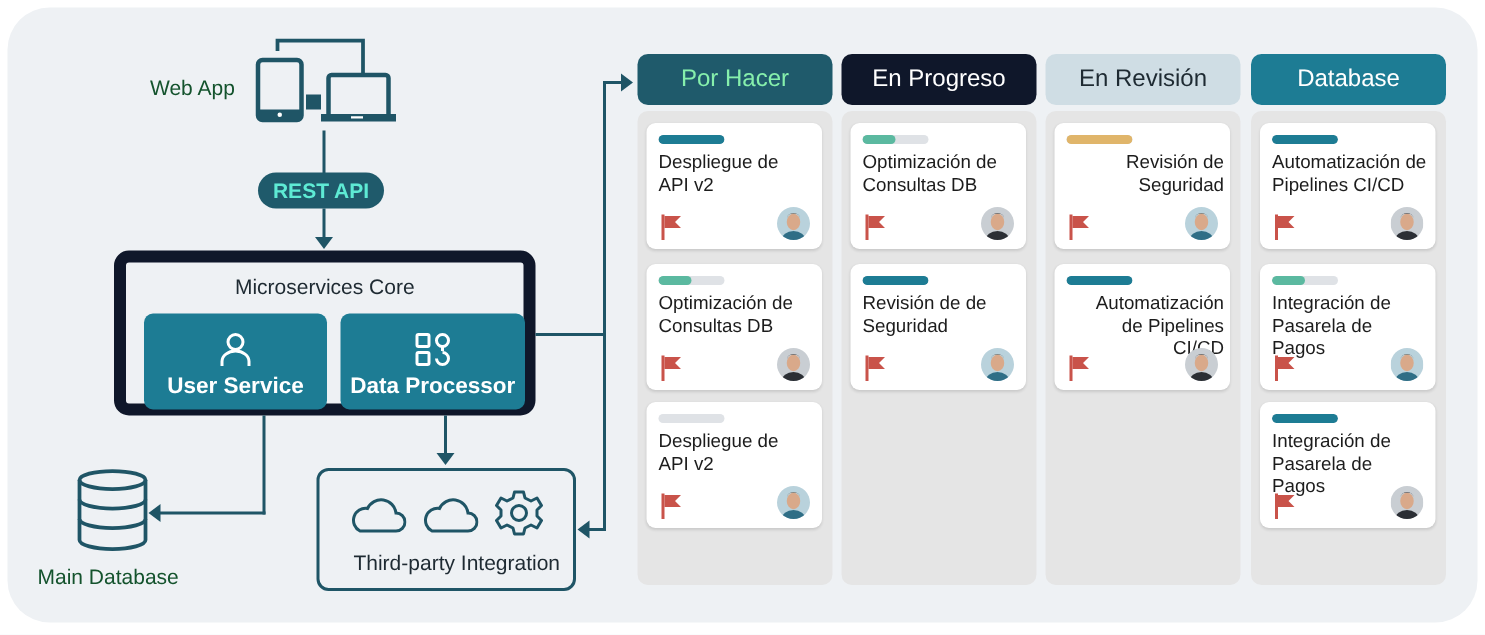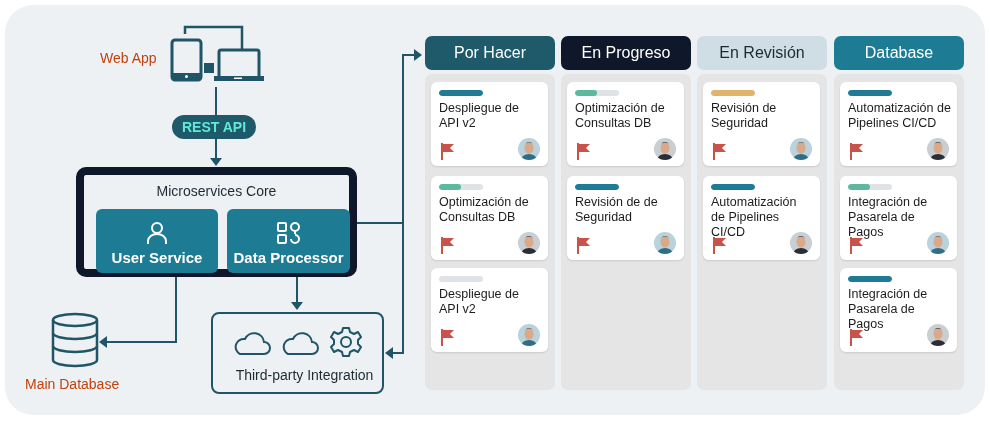--- a/index.html
+++ b/index.html
@@ -3,21 +3,21 @@
 <meta charset="utf-8">
 <style>
   * { box-sizing: border-box; margin: 0; padding: 0; }
   html, body { width: 990px; height: 423px; background: #ffffff; overflow: hidden; }
   body { font-family: "Liberation Sans", "DejaVu Sans", sans-serif; color: #1e2a32; position: relative; }
   .canvas {
     position: absolute; left: 5px; top: 5px; width: 980px; height: 410px;
     background: #eef1f4; border-radius: 28px;
   }
   .abs { position: absolute; }
-  .label { font-size: 14px; color: #c2410c; }
+  .label { font-size: 14px; color: #14532d; }
   .wire { position: absolute; background: #1f5566; }
   .rest-pill {
     position: absolute; left: 172px; top: 115px; width: 84px; height: 24px;
     background: #1f5a6b; color: #5eead4; border-radius: 12px; font-size: 14px; font-weight: bold;
     display: flex; align-items: center; justify-content: center;
   }
   .core-box {
     position: absolute; left: 76px; top: 167px; width: 281px; height: 110px;
     border: 8px solid #0f172a; border-radius: 10px; background: transparent;
   }
@@ -131,21 +131,21 @@
 </div>
 
 <div class="wire" style="left:357px;top:222px;width:46px;height:2px;"></div>
 <div class="wire" style="left:402px;top:55px;width:2px;height:298px;border-radius:2px;"></div>
 <div class="wire" style="left:402px;top:54px;width:14px;height:2px;"></div>
 <div class="abs" style="left:414px;top:49px;width:0;height:0;border-top:6px solid transparent;border-bottom:6px solid transparent;border-left:8px solid #1f5566;"></div>
 <div class="wire" style="left:392px;top:352px;width:12px;height:2px;"></div>
 <div class="abs" style="left:385px;top:347px;width:0;height:0;border-top:6px solid transparent;border-bottom:6px solid transparent;border-right:8px solid #1f5566;"></div>
 
 <div id="board">
-    <div class="col-head" style="left: 425px; background: rgb(31, 90, 107); color: #ffffff;">Por Hacer</div>
+    <div class="col-head" style="left: 425px; background: rgb(31, 90, 107); color: #86efac;">Por Hacer</div>
     <div class="col-body" style="left: 425px;">
       <div class="card" style="top: 8px;">
         <div class="bar">
           <div class="fill" style="width:100%;background:#1d7c94"></div>
         </div>
         <div class="card-title">
           <div>Despliegue de</div>
           <div>API v2</div>
         </div>
         <div class="flag">
@@ -243,21 +243,21 @@
         </div>
         <div class="avatar"><svg width="22" height="22" viewBox="0 0 22 22">
             <rect width="22" height="22" fill="#b9d2dc"></rect>
             <path d="M3 22 A8 6 0 0 1 19 22 Z" fill="#2f6e86"></path>
             <ellipse cx="11" cy="10" rx="4.5" ry="5.5" fill="#d9a98a"></ellipse>
             <path d="M6.5 8 A4.5 4 0 0 1 15.5 8 L15 6 A5 4 0 0 0 7 6 Z" fill="#5a4636"></path>
           </svg></div>
       </div>
     </div>
     <div class="col-head" style="left: 697px; background: rgb(207, 221, 228); color: rgb(30, 42, 50);">En Revisión</div>
-    <div class="col-body" style="left: 697px;">
+    <div class="col-body" style="left: 697px; text-align: right;">
       <div class="card" style="top: 8px;">
         <div class="bar">
           <div class="fill" style="width:100%;background:#e0b56a"></div>
         </div>
         <div class="card-title">
           <div>Revisión de</div>
           <div>Seguridad</div>
         </div>
         <div class="flag">
           <svg width="16" height="18" viewBox="0 0 16 18">

